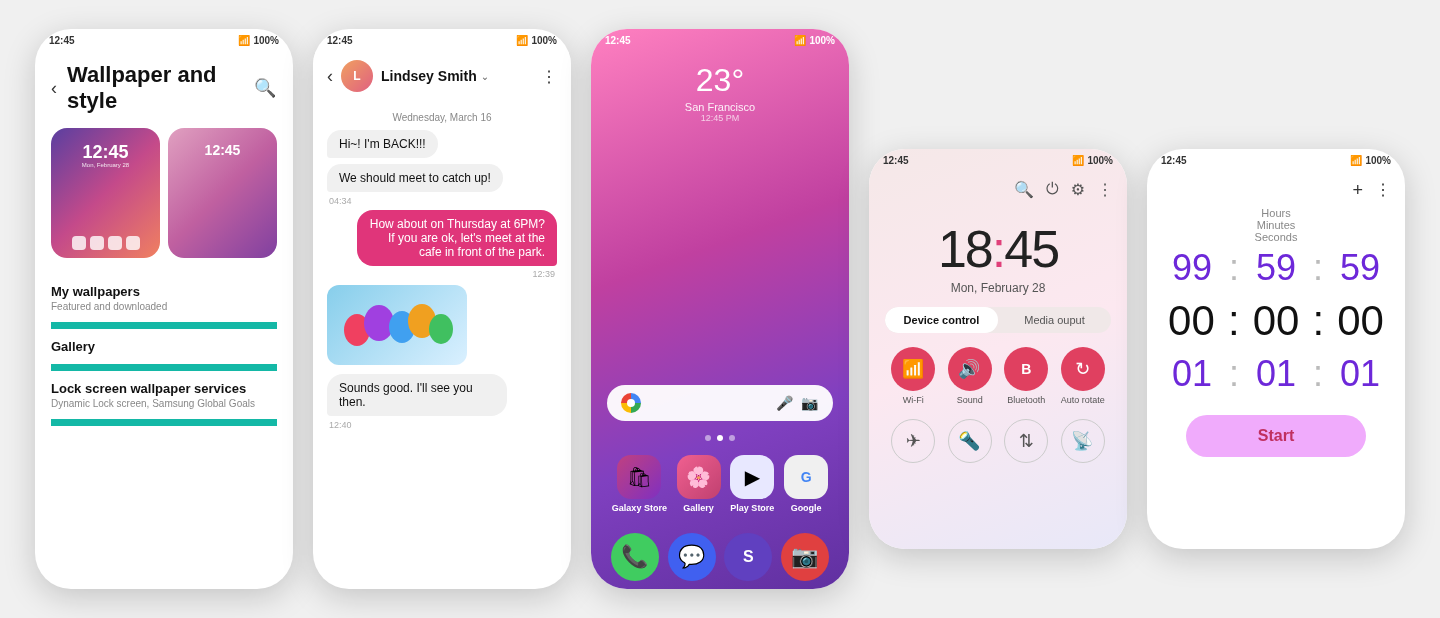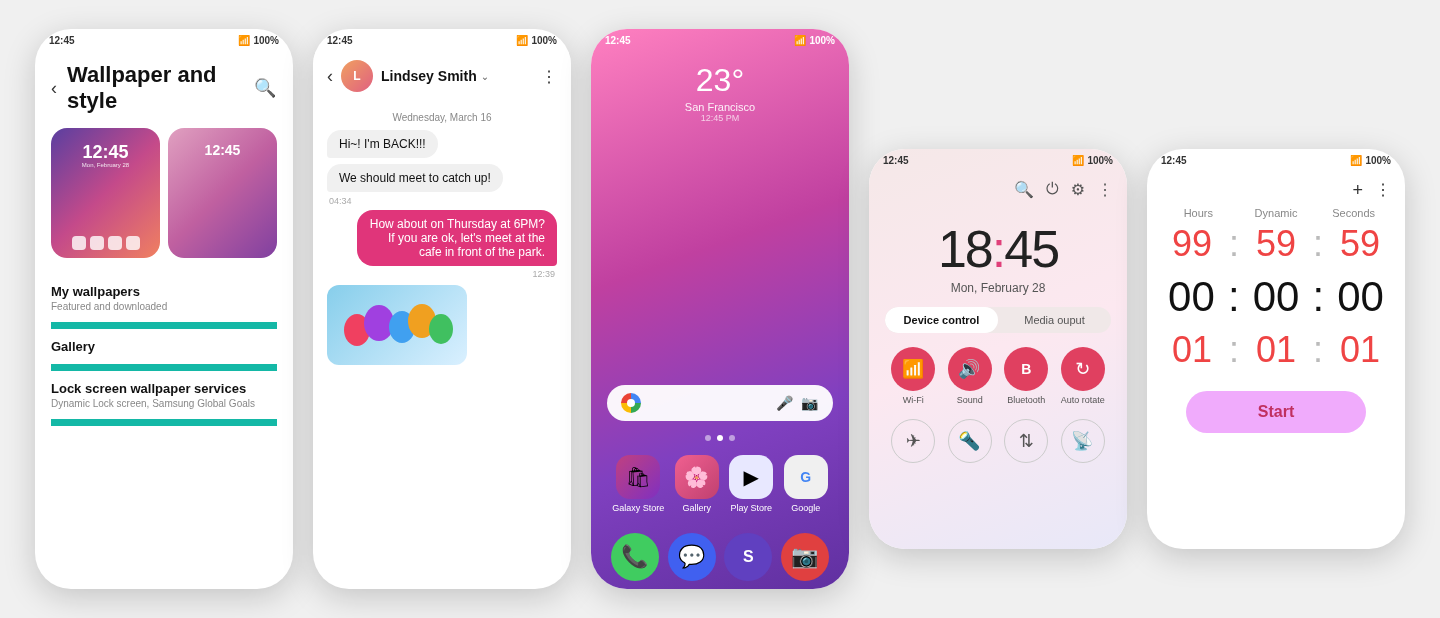--- a/index.html
+++ b/index.html
@@ -270,21 +270,21 @@
     .app-icon {
       width: 44px; height: 44px;
       border-radius: 14px;
       display: flex; align-items: center; justify-content: center;
       font-size: 20px;
     }
     .app-icon.galaxy-store { background: linear-gradient(135deg, #c04080, #8030c0); }
     .app-icon.gallery { background: linear-gradient(135deg, #f06090, #c04070); }
     .app-icon.play-store { background: linear-gradient(135deg, #f0f0f0, #e0e0e0); }
     .app-icon.google { background: linear-gradient(135deg, #f0f0f0, #e0e0e0); }
-    .app-label { font-size: 9px; color: #fff; text-align: right; }
+    .app-label { font-size: 9px; color: #fff; text-align: right; font-weight: bold; }
     .home-bottom-row {
       display: flex;
       justify-content: space-around;
       padding: 8px 16px;
       margin-top: 4px;
     }
     .home-bottom-icon {
       width: 48px; height: 48px;
       border-radius: 50%;
       display: flex; align-items: center; justify-content: center;
@@ -394,37 +394,38 @@
     .timer-header {
       display: flex;
       justify-content: flex-end;
       gap: 12px;
       padding: 8px 14px 0;
     }
     .timer-col-labels {
       display: flex;
       justify-content: space-around;
       padding: 6px 16px 0;
+      flex-direction: column;
     }
     .timer-col-label {
       font-size: 11px;
       color: #888;
       flex: 1;
       text-align: center;
     }
     .timer-row {
       display: flex;
       justify-content: space-around;
       align-items: center;
       padding: 4px 8px;
     }
     .timer-num {
       font-size: 36px;
       font-weight: 200;
-      color: #ef4444;
+      color: #6d28d9;
       flex: 1;
       text-align: center;
     }
     .timer-num.current {
       font-size: 42px;
       font-weight: 300;
       color: #111;
     }
     .timer-colon {
       font-size: 36px;
@@ -533,20 +534,24 @@
       <div class="msg-image">
         <svg class="balloon-svg" width="120" height="70" viewBox="0 0 120 70">
           <ellipse cx="20" cy="35" rx="13" ry="16" fill="#f04060"></ellipse>
           <ellipse cx="42" cy="28" rx="15" ry="18" fill="#a040e0"></ellipse>
           <ellipse cx="65" cy="32" rx="13" ry="16" fill="#40a0f0"></ellipse>
           <ellipse cx="85" cy="26" rx="14" ry="17" fill="#f0a020"></ellipse>
           <ellipse cx="104" cy="34" rx="12" ry="15" fill="#40c060"></ellipse>
         </svg>
       </div>
     </div>
+    <div class="msg-row-left" style="margin-top:4px;">
+      <span class="msg-bubble-left">Sounds good. I'll see you then.</span>
+      <div class="msg-time">12:40</div>
+    </div>
   </div>
 </div>
 
 <div class="phone phone3">
   <div class="home-bg">
     <div class="home-status status-bar light">
       <span>12:45</span>
       <div class="status-icons">
         <span>📶</span>
         <span>100%</span>
@@ -659,21 +664,21 @@
       <span>100%</span>
     </div>
   </div>
   <div class="timer-header">
     <span style="font-size:18px;color:#333;">+</span>
     <span style="font-size:16px;color:#333;">⋮</span>
   </div>
   <div class="timer-col-labels">
     <span class="timer-col-label">Hours</span>
     <span style="flex:0.1;"></span>
-    <span class="timer-col-label">Dynamic</span>
+    <span class="timer-col-label">Minutes</span>
     <span style="flex:0.1;"></span>
     <span class="timer-col-label">Seconds</span>
   </div>
 
   <div class="timer-row">
     <span class="timer-num">99</span>
     <span class="timer-colon">:</span>
     <span class="timer-num">59</span>
     <span class="timer-colon">:</span>
     <span class="timer-num">59</span>

